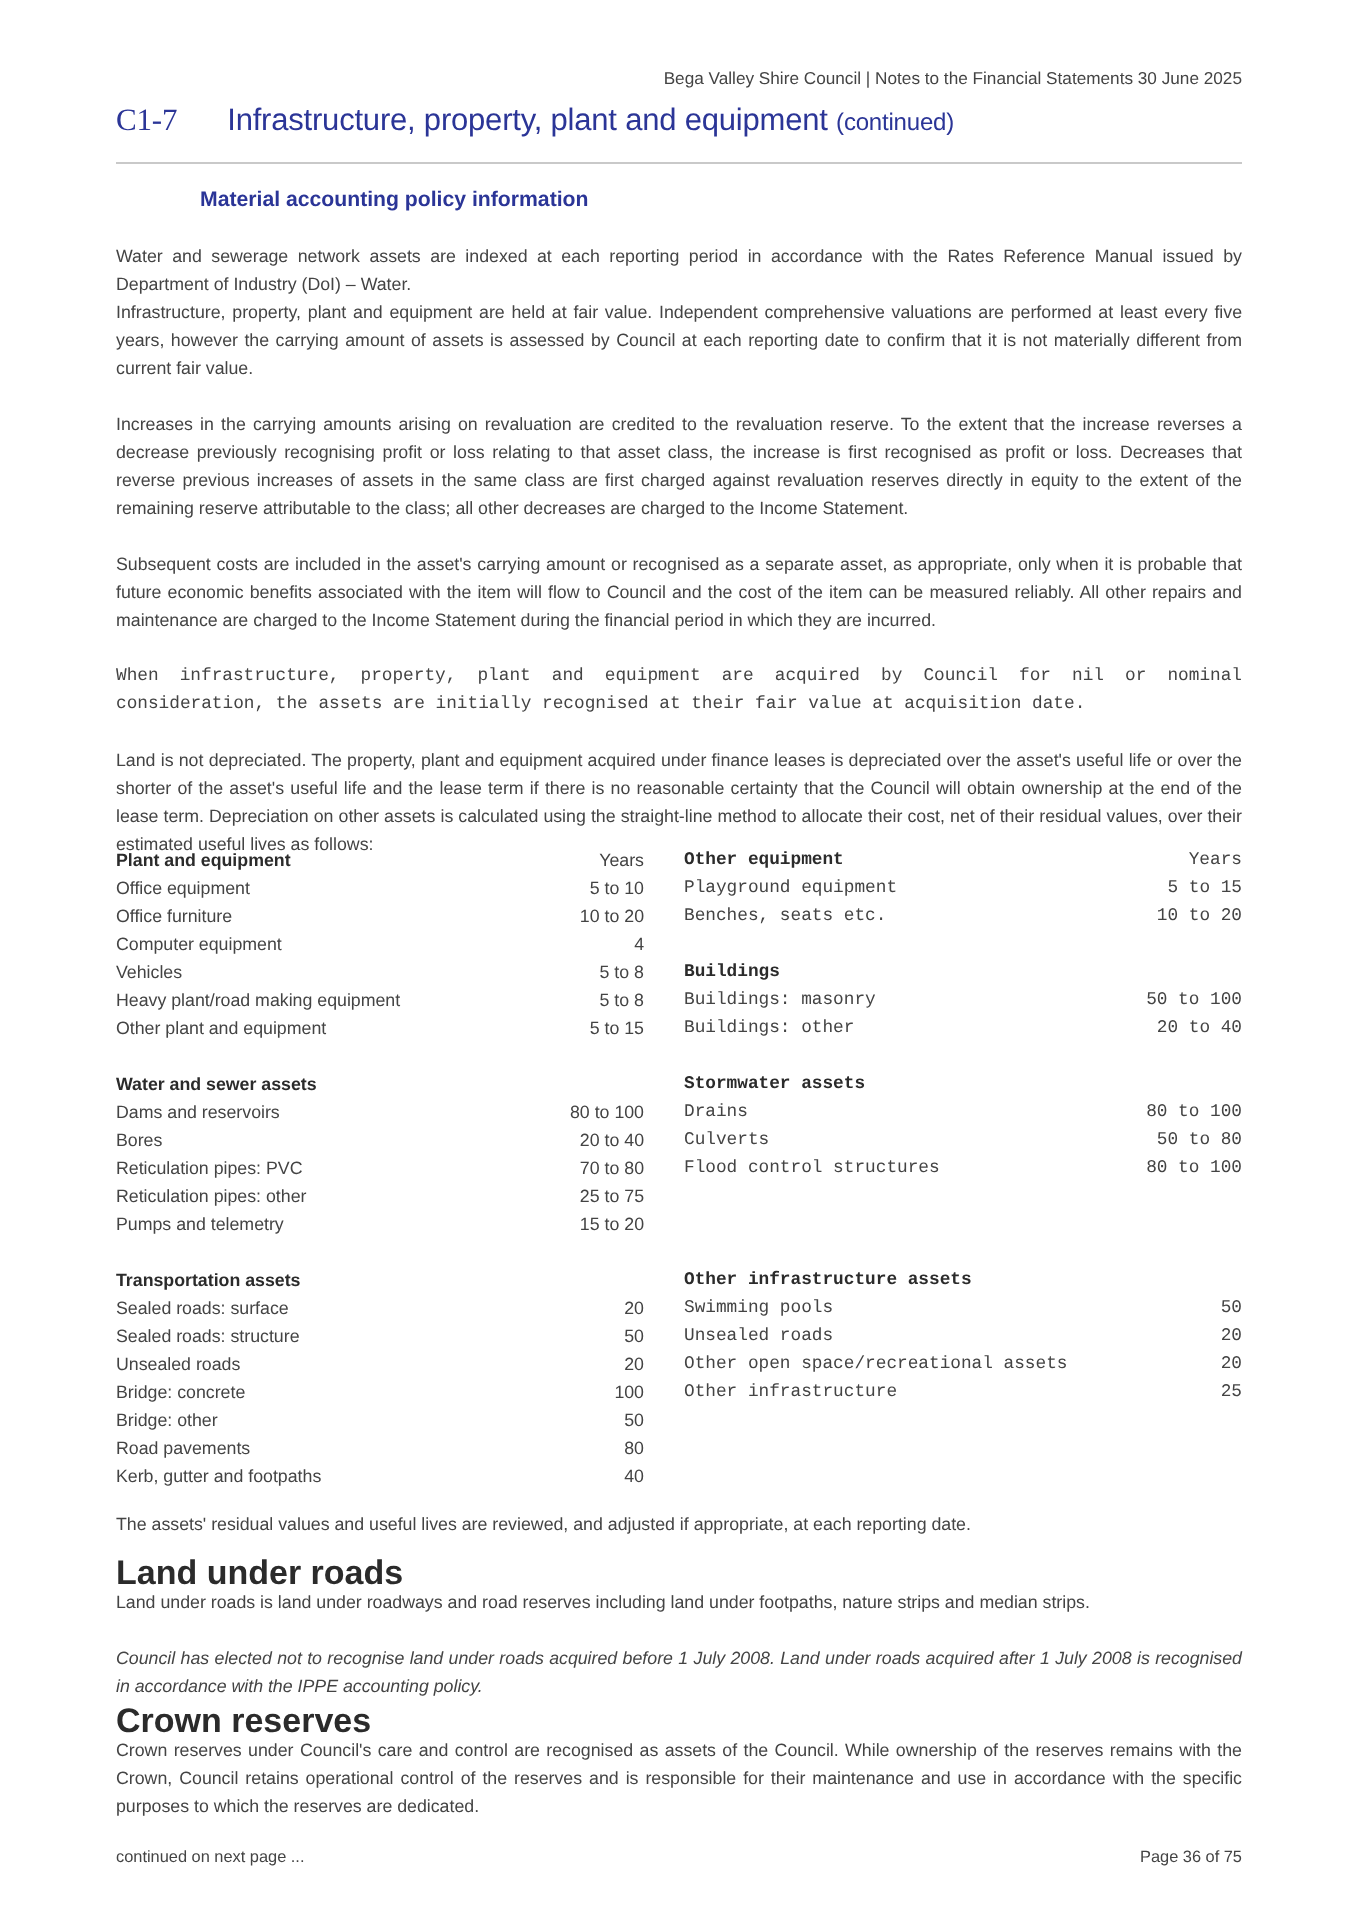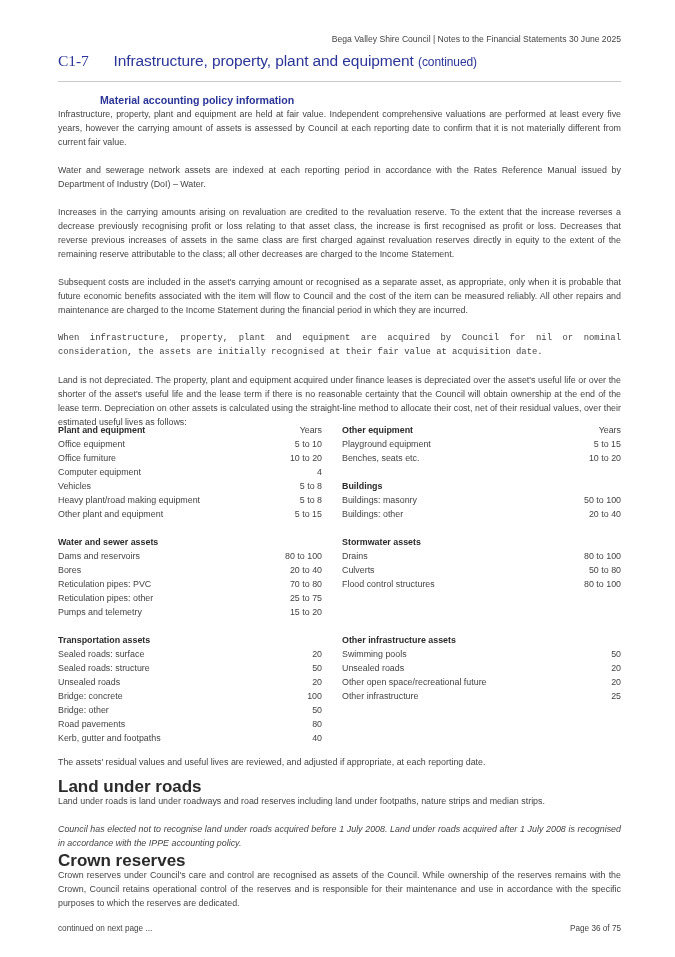--- a/index.html
+++ b/index.html
@@ -13,41 +13,41 @@
   .rule { position: absolute; top: 81px; left: 0; width: 563px; height: 1px; background: #c9c9c9; }
   .body-text { position: absolute; left: 0; width: 563px; font-size: 8.9px; line-height: 14px; text-align: justify; color: #444; }
   .h-blue { font-size: 10.6px; font-weight: bold; color: #2b3597; line-height: 14px; padding-left: 42px; }
   .h-dark { font-size: 17px; font-weight: bold; color: #2b2b2b; line-height: 14px; }
   p { margin: 0; }
   .tbl { position: absolute; font-size: 8.9px; line-height: 14px; color: #444; }
   .tbl .row { display: flex; justify-content: space-between; height: 14px; }
   .tbl .row.head .lbl { font-weight: bold; color: #2b2b2b; }
   .tbl .row .val { text-align: right; }
   .col-left { left: 0; width: 264px; }
-  .col-right { left: 284px; width: 279px; }
+  .col-right { left: 284px; width: 279px; font-family: Liberation Mono, monospace; }
   .footer-left { position: absolute; top: 924px; left: 0; font-size: 8.2px; color: #444; }
   .footer-right { position: absolute; top: 924px; right: 0; font-size: 8.2px; color: #444; }
 </style>
 </head>
 <body>
 
 <div class="page">
 
   <div class="running-head">Bega Valley Shire Council | Notes to the Financial Statements 30 June 2025</div>
 
   <div class="title">
     <span class="num">C1-7</span><span>Infrastructure, property, plant and equipment</span> <span class="cont">(continued)</span>
   </div>
 
   <div class="rule"></div>
 
   <div class="body-text" style="top:93px;">
     <div class="h-blue">Material accounting policy information</div>
+    <p style="margin-top:14px;">Water and sewerage network assets are indexed at each reporting period in accordance with the Rates Reference Manual issued by Department of Industry (DoI) – Water.</p>
     <p>Infrastructure, property, plant and equipment are held at fair value. Independent comprehensive valuations are performed at least every five years, however the carrying amount of assets is assessed by Council at each reporting date to confirm that it is not materially different from current fair value.</p>
-    <p style="margin-top:14px;">Water and sewerage network assets are indexed at each reporting period in accordance with the Rates Reference Manual issued by Department of Industry (DoI) – Water.</p>
     <p style="margin-top:14px;">Increases in the carrying amounts arising on revaluation are credited to the revaluation reserve. To the extent that the increase reverses a decrease previously recognising profit or loss relating to that asset class, the increase is first recognised as profit or loss. Decreases that reverse previous increases of assets in the same class are first charged against revaluation reserves directly in equity to the extent of the remaining reserve attributable to the class; all other decreases are charged to the Income Statement.</p>
     <p style="margin-top:14px;">Subsequent costs are included in the asset's carrying amount or recognised as a separate asset, as appropriate, only when it is probable that future economic benefits associated with the item will flow to Council and the cost of the item can be measured reliably. All other repairs and maintenance are charged to the Income Statement during the financial period in which they are incurred.</p>
     <p style="margin-top:14px;font-family:Liberation Mono, monospace;">When infrastructure, property, plant and equipment are acquired by Council for nil or nominal consideration, the assets are initially recognised at their fair value at acquisition date.</p>
     <p style="margin-top:14px;">Land is not depreciated. The property, plant and equipment acquired under finance leases is depreciated over the asset's useful life or over the shorter of the asset's useful life and the lease term if there is no reasonable certainty that the Council will obtain ownership at the end of the lease term. Depreciation on other assets is calculated using the straight-line method to allocate their cost, net of their residual values, over their estimated useful lives as follows:</p>
   </div>
 
   <div class="tbl col-left" style="top:423px;">
     <div class="row head">
       <span class="lbl">Plant and equipment</span>
       <span class="val">Years</span>
@@ -194,21 +194,21 @@
     </div>
     <div class="row">
         <span>Swimming pools</span>
         <span class="val">50</span>
       </div>
     <div class="row">
         <span>Unsealed roads</span>
         <span class="val">20</span>
       </div>
     <div class="row">
-        <span>Other open space/recreational future</span>
+        <span>Other open space/recreational assets</span>
         <span class="val">20</span>
       </div>
     <div class="row">
         <span>Other infrastructure</span>
         <span class="val">25</span>
       </div>
   </div>
 
   <div class="body-text" style="top:755px;">
     <p>The assets' residual values and useful lives are reviewed, and adjusted if appropriate, at each reporting date.</p>

